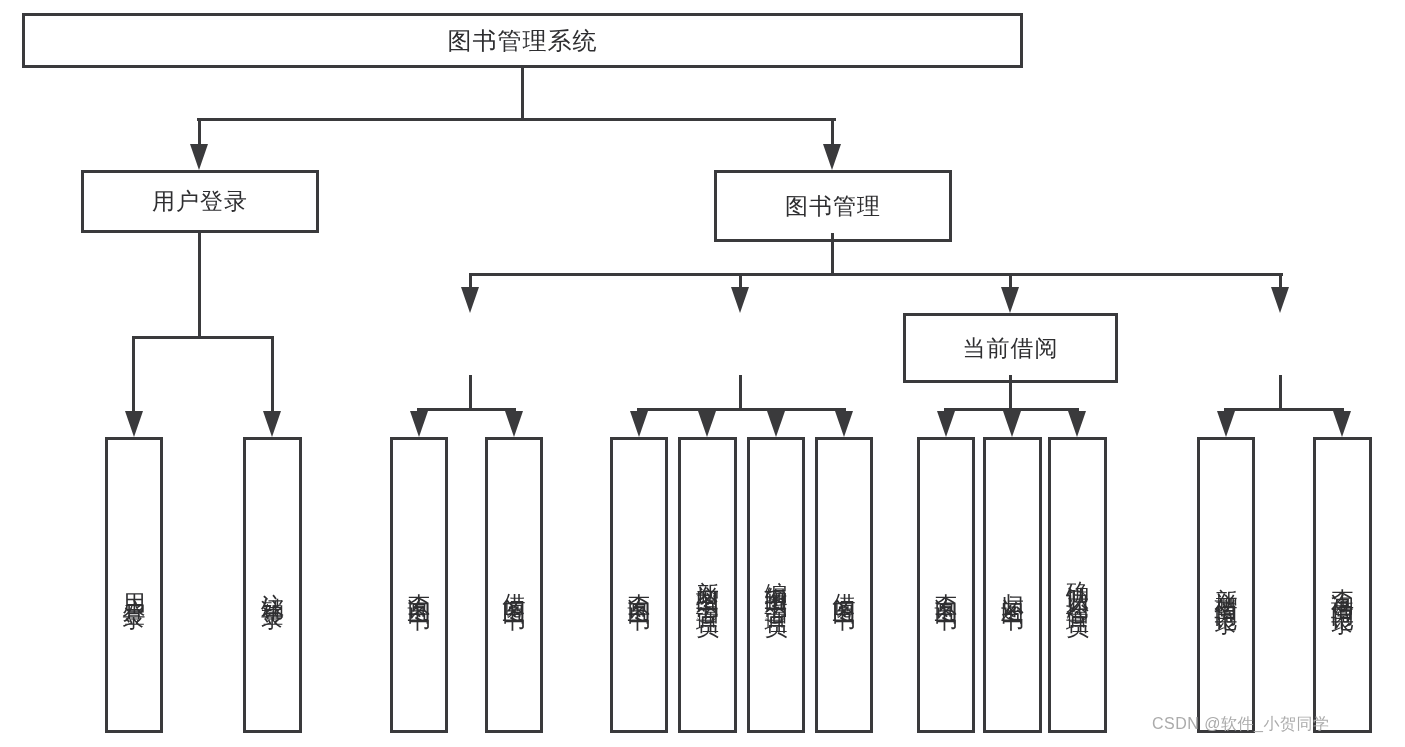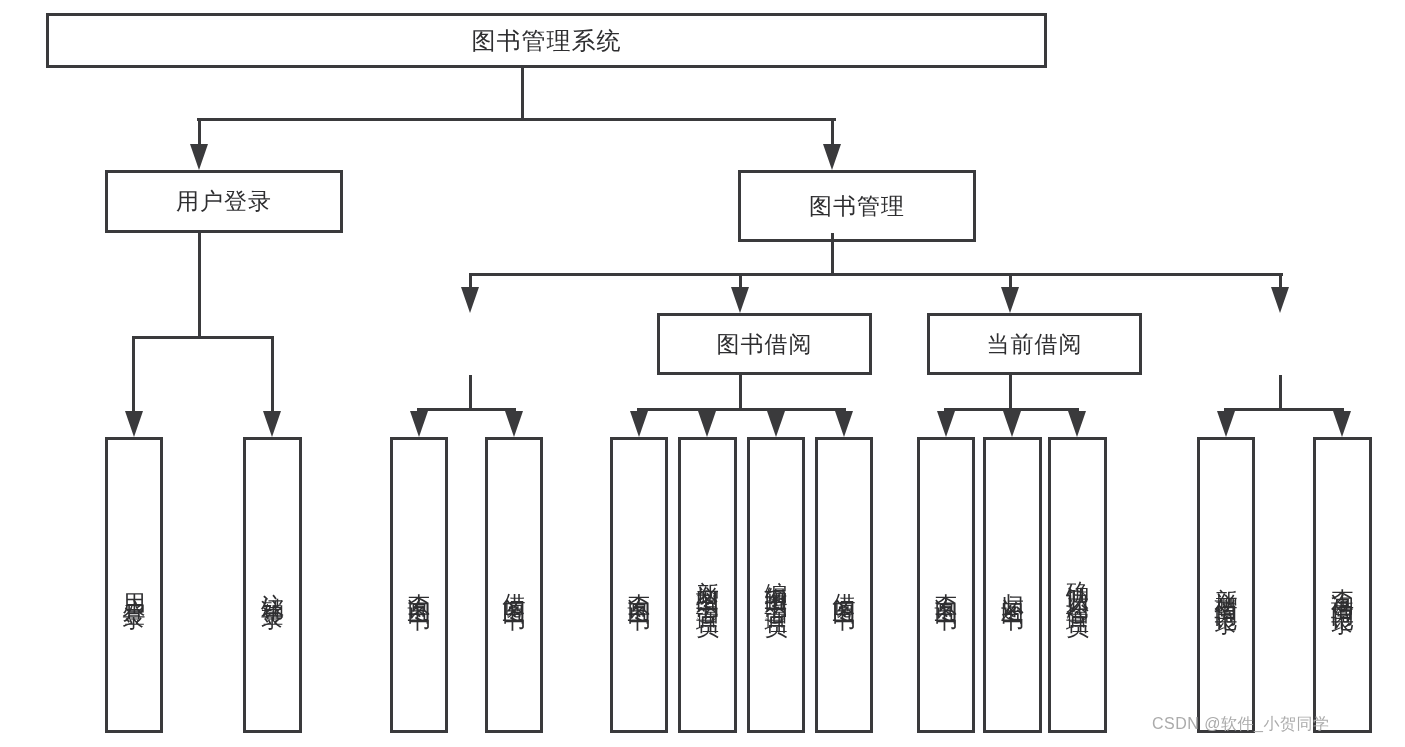--- a/index.html
+++ b/index.html
@@ -19,21 +19,20 @@
   .node{
     position:absolute;
     box-sizing:border-box;
     border:3px solid var(--line);
     background:#fff;
     display:flex;align-items:center;justify-content:center;
     color:var(--text);
     font-size:23px;
     letter-spacing:1px;
     white-space:nowrap;
-    margin-left:24px;
   }
   .node.root{font-size:24px;}
   .leaf{
     position:absolute;
     box-sizing:border-box;
     border:3px solid var(--line);
     background:#fff;
     display:flex;align-items:center;justify-content:center;
     color:var(--text);
   }
@@ -97,24 +96,21 @@
   <div class="hline" style="left:469px;top:273px;width:814px;"></div>
   <div class="vline" style="left:469px;top:273px;height:16px;"></div>
   <div class="arrowhead" style="left:461px;top:287px;"></div>
   <div class="vline" style="left:739px;top:273px;height:16px;"></div>
   <div class="arrowhead" style="left:731px;top:287px;"></div>
   <div class="vline" style="left:1009px;top:273px;height:16px;"></div>
   <div class="arrowhead" style="left:1001px;top:287px;"></div>
   <div class="vline" style="left:1279px;top:273px;height:16px;"></div>
   <div class="arrowhead" style="left:1271px;top:287px;"></div>
 
-  <div class="node" style="left:633px;top:313px;width:215px;height:62px;">
-    <span>图书借阅</span>
-  </div>
-  <div class="node" style="left:903px;top:313px;width:215px;height:62px;">
+  <div class="node" style="left:903px;top:313px;width:215px;height:70px;">
     <span>当前借阅</span>
   </div>
 
   <div class="vline" style="left:469px;top:375px;height:33px;"></div>
   <div class="hline" style="left:417px;top:408px;width:99px;"></div>
   <div class="arrowhead" style="left:410px;top:411px;"></div>
   <div class="arrowhead" style="left:505px;top:411px;"></div>
 
   <div class="vline" style="left:739px;top:375px;height:33px;"></div>
   <div class="hline" style="left:637px;top:408px;width:209px;"></div>

